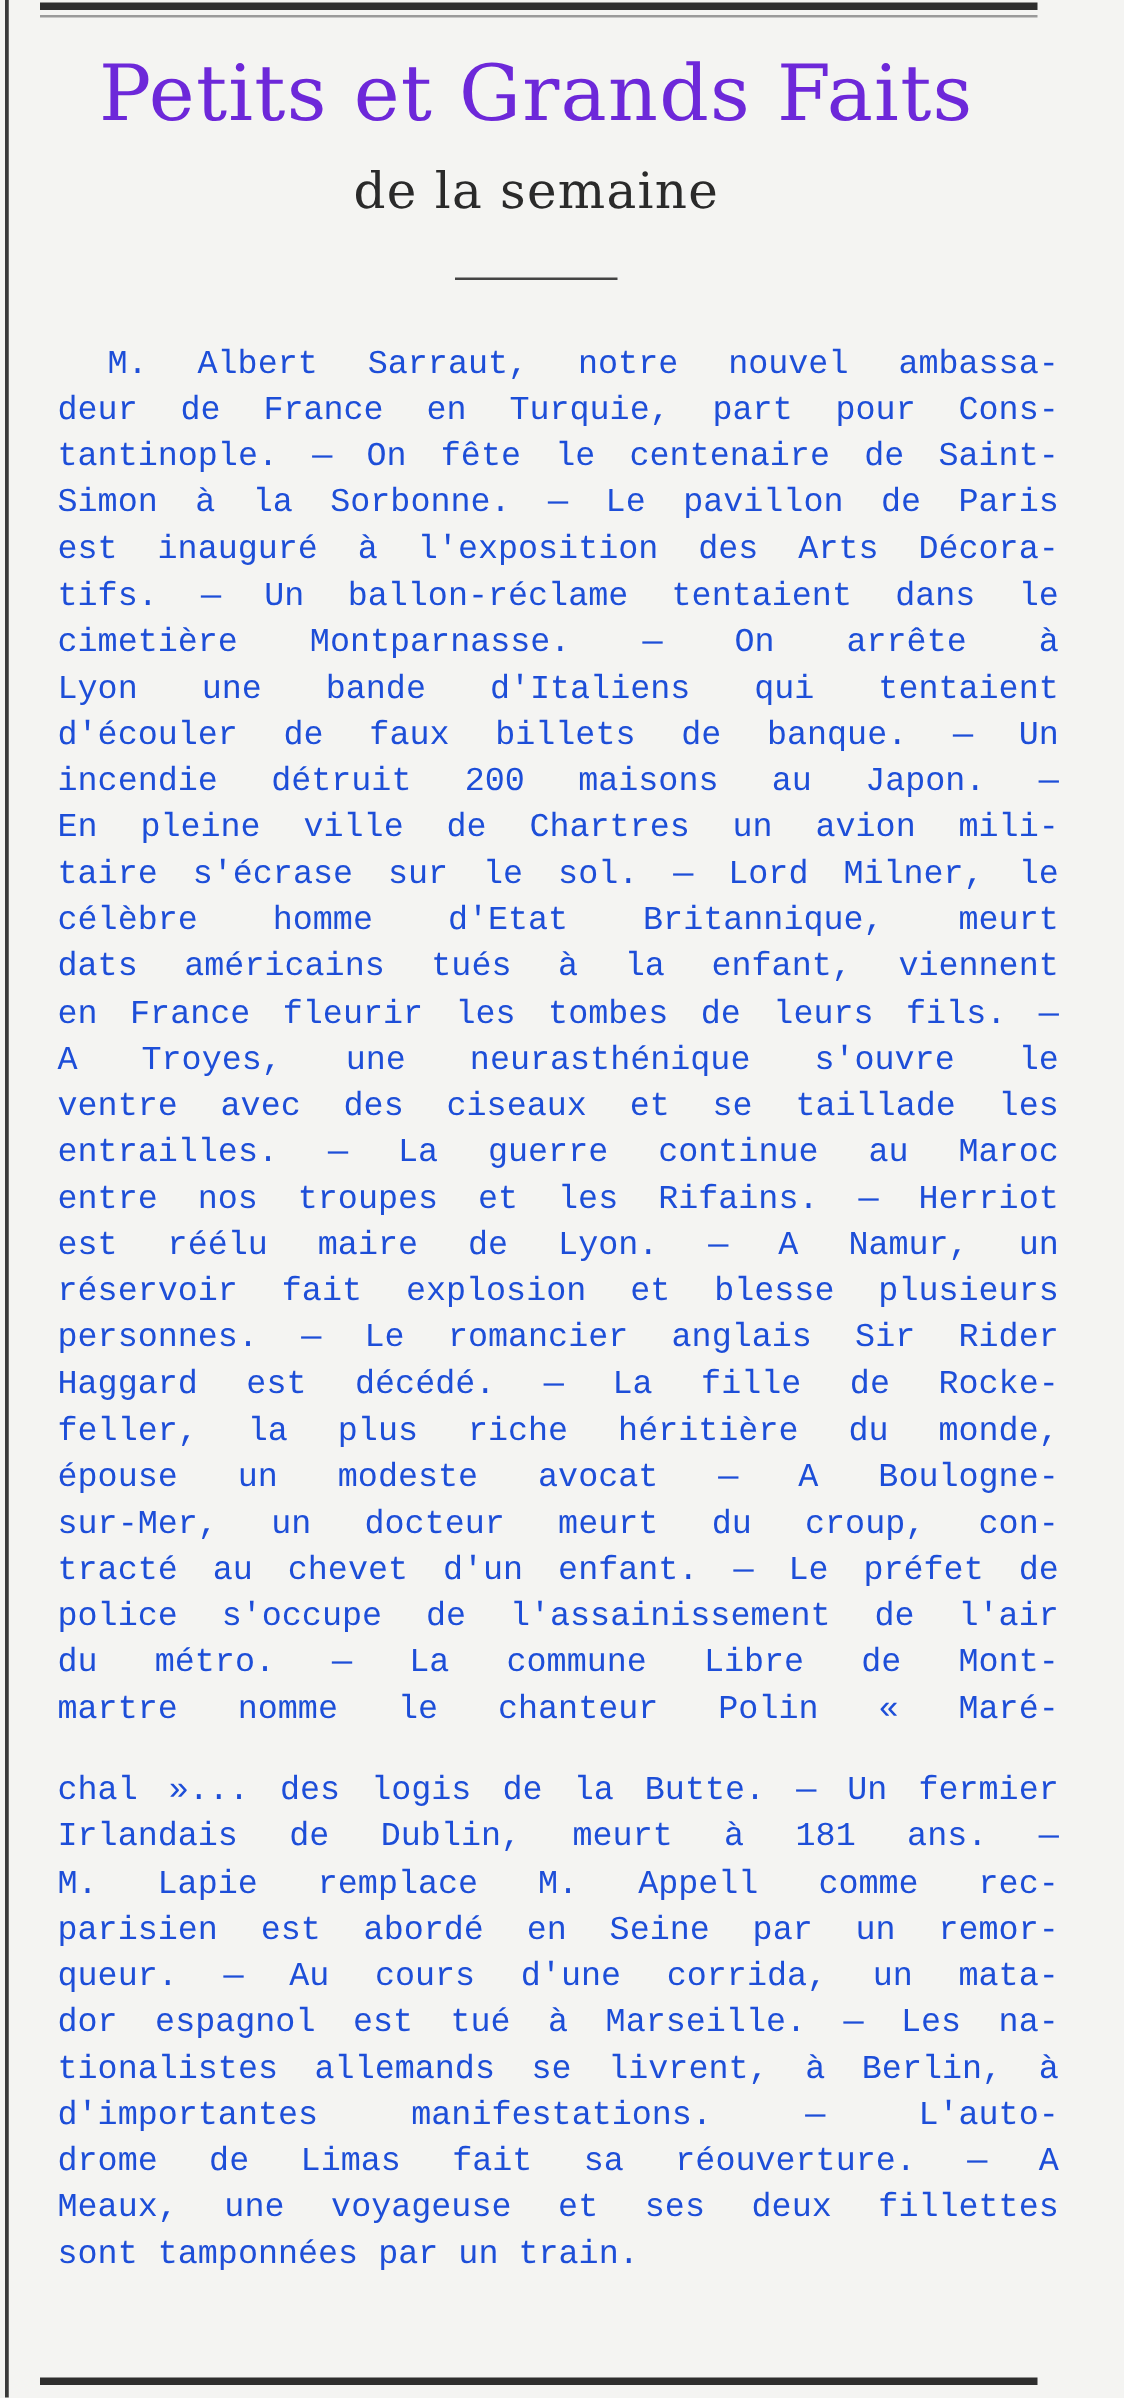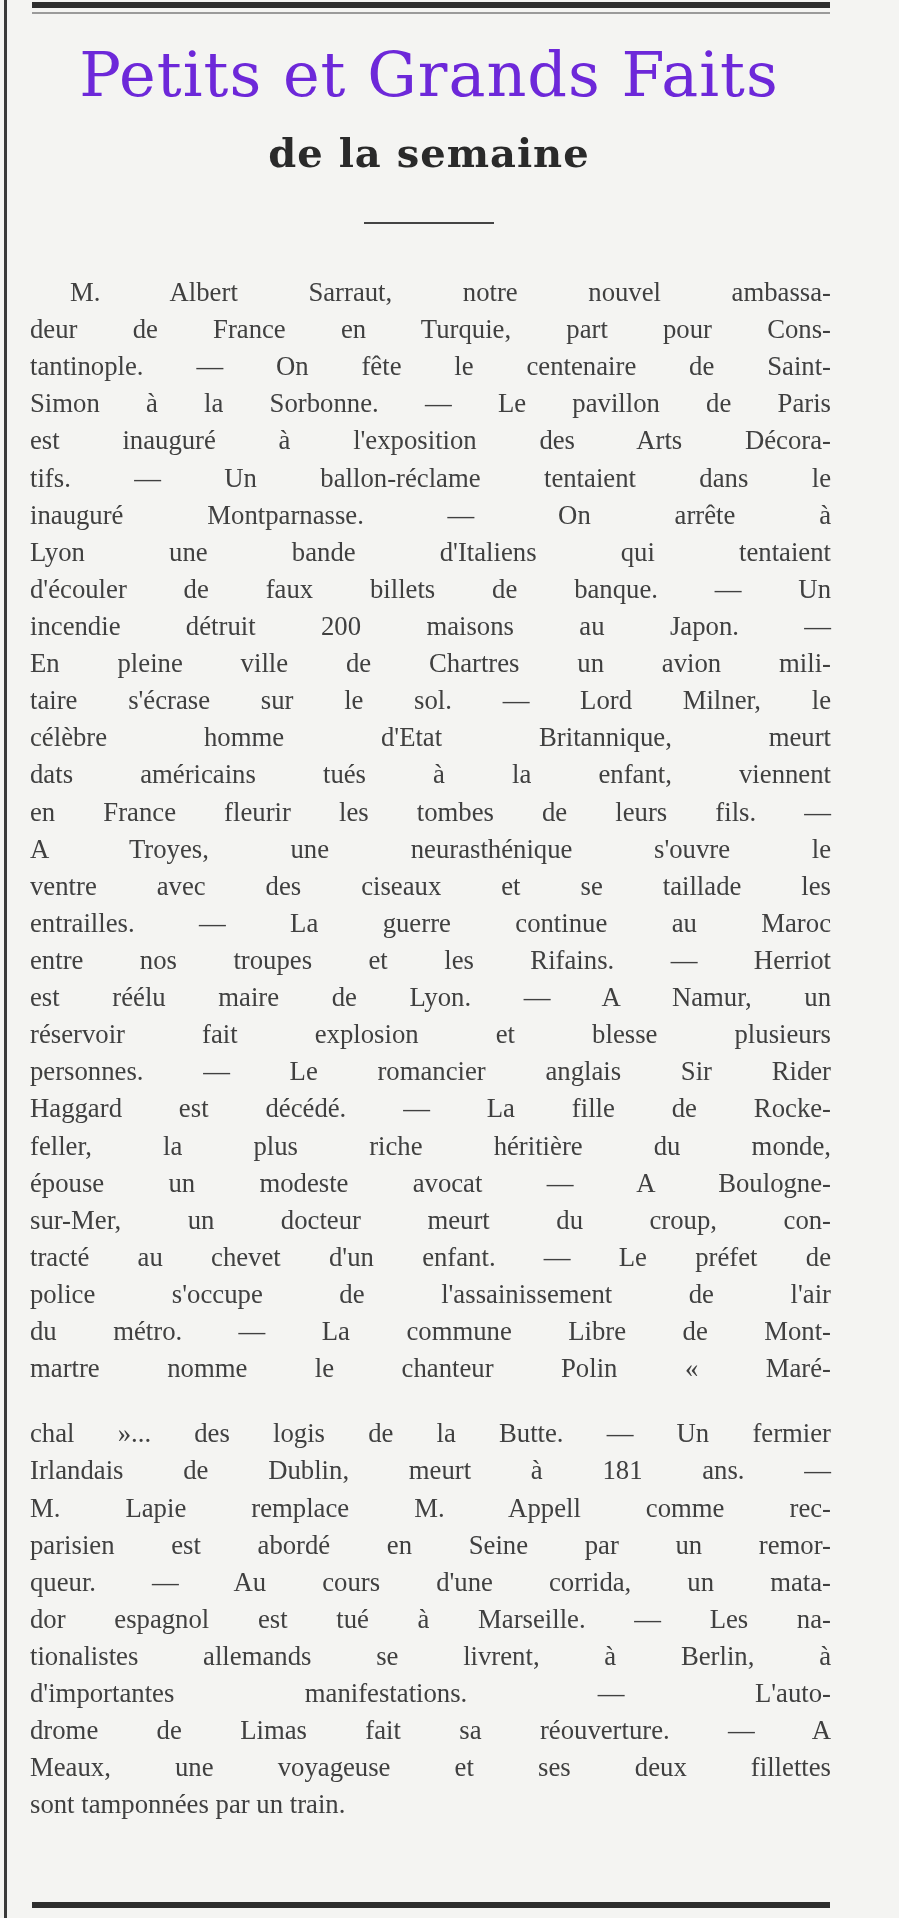--- a/index.html
+++ b/index.html
@@ -54,42 +54,42 @@
   }
   .subtitle {
     position: absolute;
     left: 20px;
     top: 128px;
     width: 818px;
     text-align: center;
     font-family: "DejaVu Serif", serif;
     font-size: 40px;
     line-height: 50px;
-    font-weight: bold;
+    font-weight: normal;
     letter-spacing: 1px;
     color: #2a2a2a;
     margin: 0;
   }
   .divider {
     position: absolute;
     left: 364px;
     top: 222px;
     width: 130px;
     height: 2px;
     background: #444;
   }
   .body-text {
     position: absolute;
-    left: 30px;
+    left: 46px;
     top: 274px;
     width: 801px;
-    font-family: Liberation Serif, serif;
+    font-family: Liberation Mono, monospace;
     font-size: 33px;
     line-height: 49.6px;
-    color: #404040;
+    color: #1d4ed8;
     margin: 0;
   }
   .line {
     display: block;
     white-space: nowrap;
     text-align: justify;
     text-align-last: justify;
     height: 49.6px;
   }
   .line.first { text-indent: 40px; }
@@ -115,21 +115,21 @@
 
 <div class="divider"></div>
 
 <div class="body-text" id="article-body" style="font-size: 26.7237px;">
     <span class="line first" style="height: 37.1163px; line-height: 37.1163px;">M. Albert Sarraut, notre nouvel ambassa-</span>
     <span class="line" style="height: 37.1163px; line-height: 37.1163px;">deur de France en Turquie, part pour Cons-</span>
     <span class="line" style="height: 37.1163px; line-height: 37.1163px;">tantinople. — On fête le centenaire de Saint-</span>
     <span class="line" style="height: 37.1163px; line-height: 37.1163px;">Simon à la Sorbonne. — Le pavillon de Paris</span>
     <span class="line" style="height: 37.1163px; line-height: 37.1163px;">est inauguré à l'exposition des Arts Décora-</span>
     <span class="line" style="height: 37.1163px; line-height: 37.1163px;">tifs. — Un ballon-réclame tentaient dans le</span>
-    <span class="line" style="height: 37.1163px; line-height: 37.1163px;">inauguré Montparnasse. — On arrête à</span>
+    <span class="line" style="height: 37.1163px; line-height: 37.1163px;">cimetière Montparnasse. — On arrête à</span>
     <span class="line" style="height: 37.1163px; line-height: 37.1163px;">Lyon une bande d'Italiens qui tentaient</span>
     <span class="line" style="height: 37.1163px; line-height: 37.1163px;">d'écouler de faux billets de banque. — Un</span>
     <span class="line" style="height: 37.1163px; line-height: 37.1163px;">incendie détruit 200 maisons au Japon. —</span>
     <span class="line" style="height: 37.1163px; line-height: 37.1163px;">En pleine ville de Chartres un avion mili-</span>
     <span class="line" style="height: 37.1163px; line-height: 37.1163px;">taire s'écrase sur le sol. — Lord Milner, le</span>
     <span class="line" style="height: 37.1163px; line-height: 37.1163px;">célèbre homme d'Etat Britannique, meurt</span>
     <span class="line" style="height: 37.1163px; line-height: 37.1163px;">dats américains tués à la enfant, viennent</span>
     <span class="line" style="height: 37.1163px; line-height: 37.1163px;">en France fleurir les tombes de leurs fils. —</span>
     <span class="line" style="height: 37.1163px; line-height: 37.1163px;">A Troyes, une neurasthénique s'ouvre le</span>
     <span class="line" style="height: 37.1163px; line-height: 37.1163px;">ventre avec des ciseaux et se taillade les</span>

